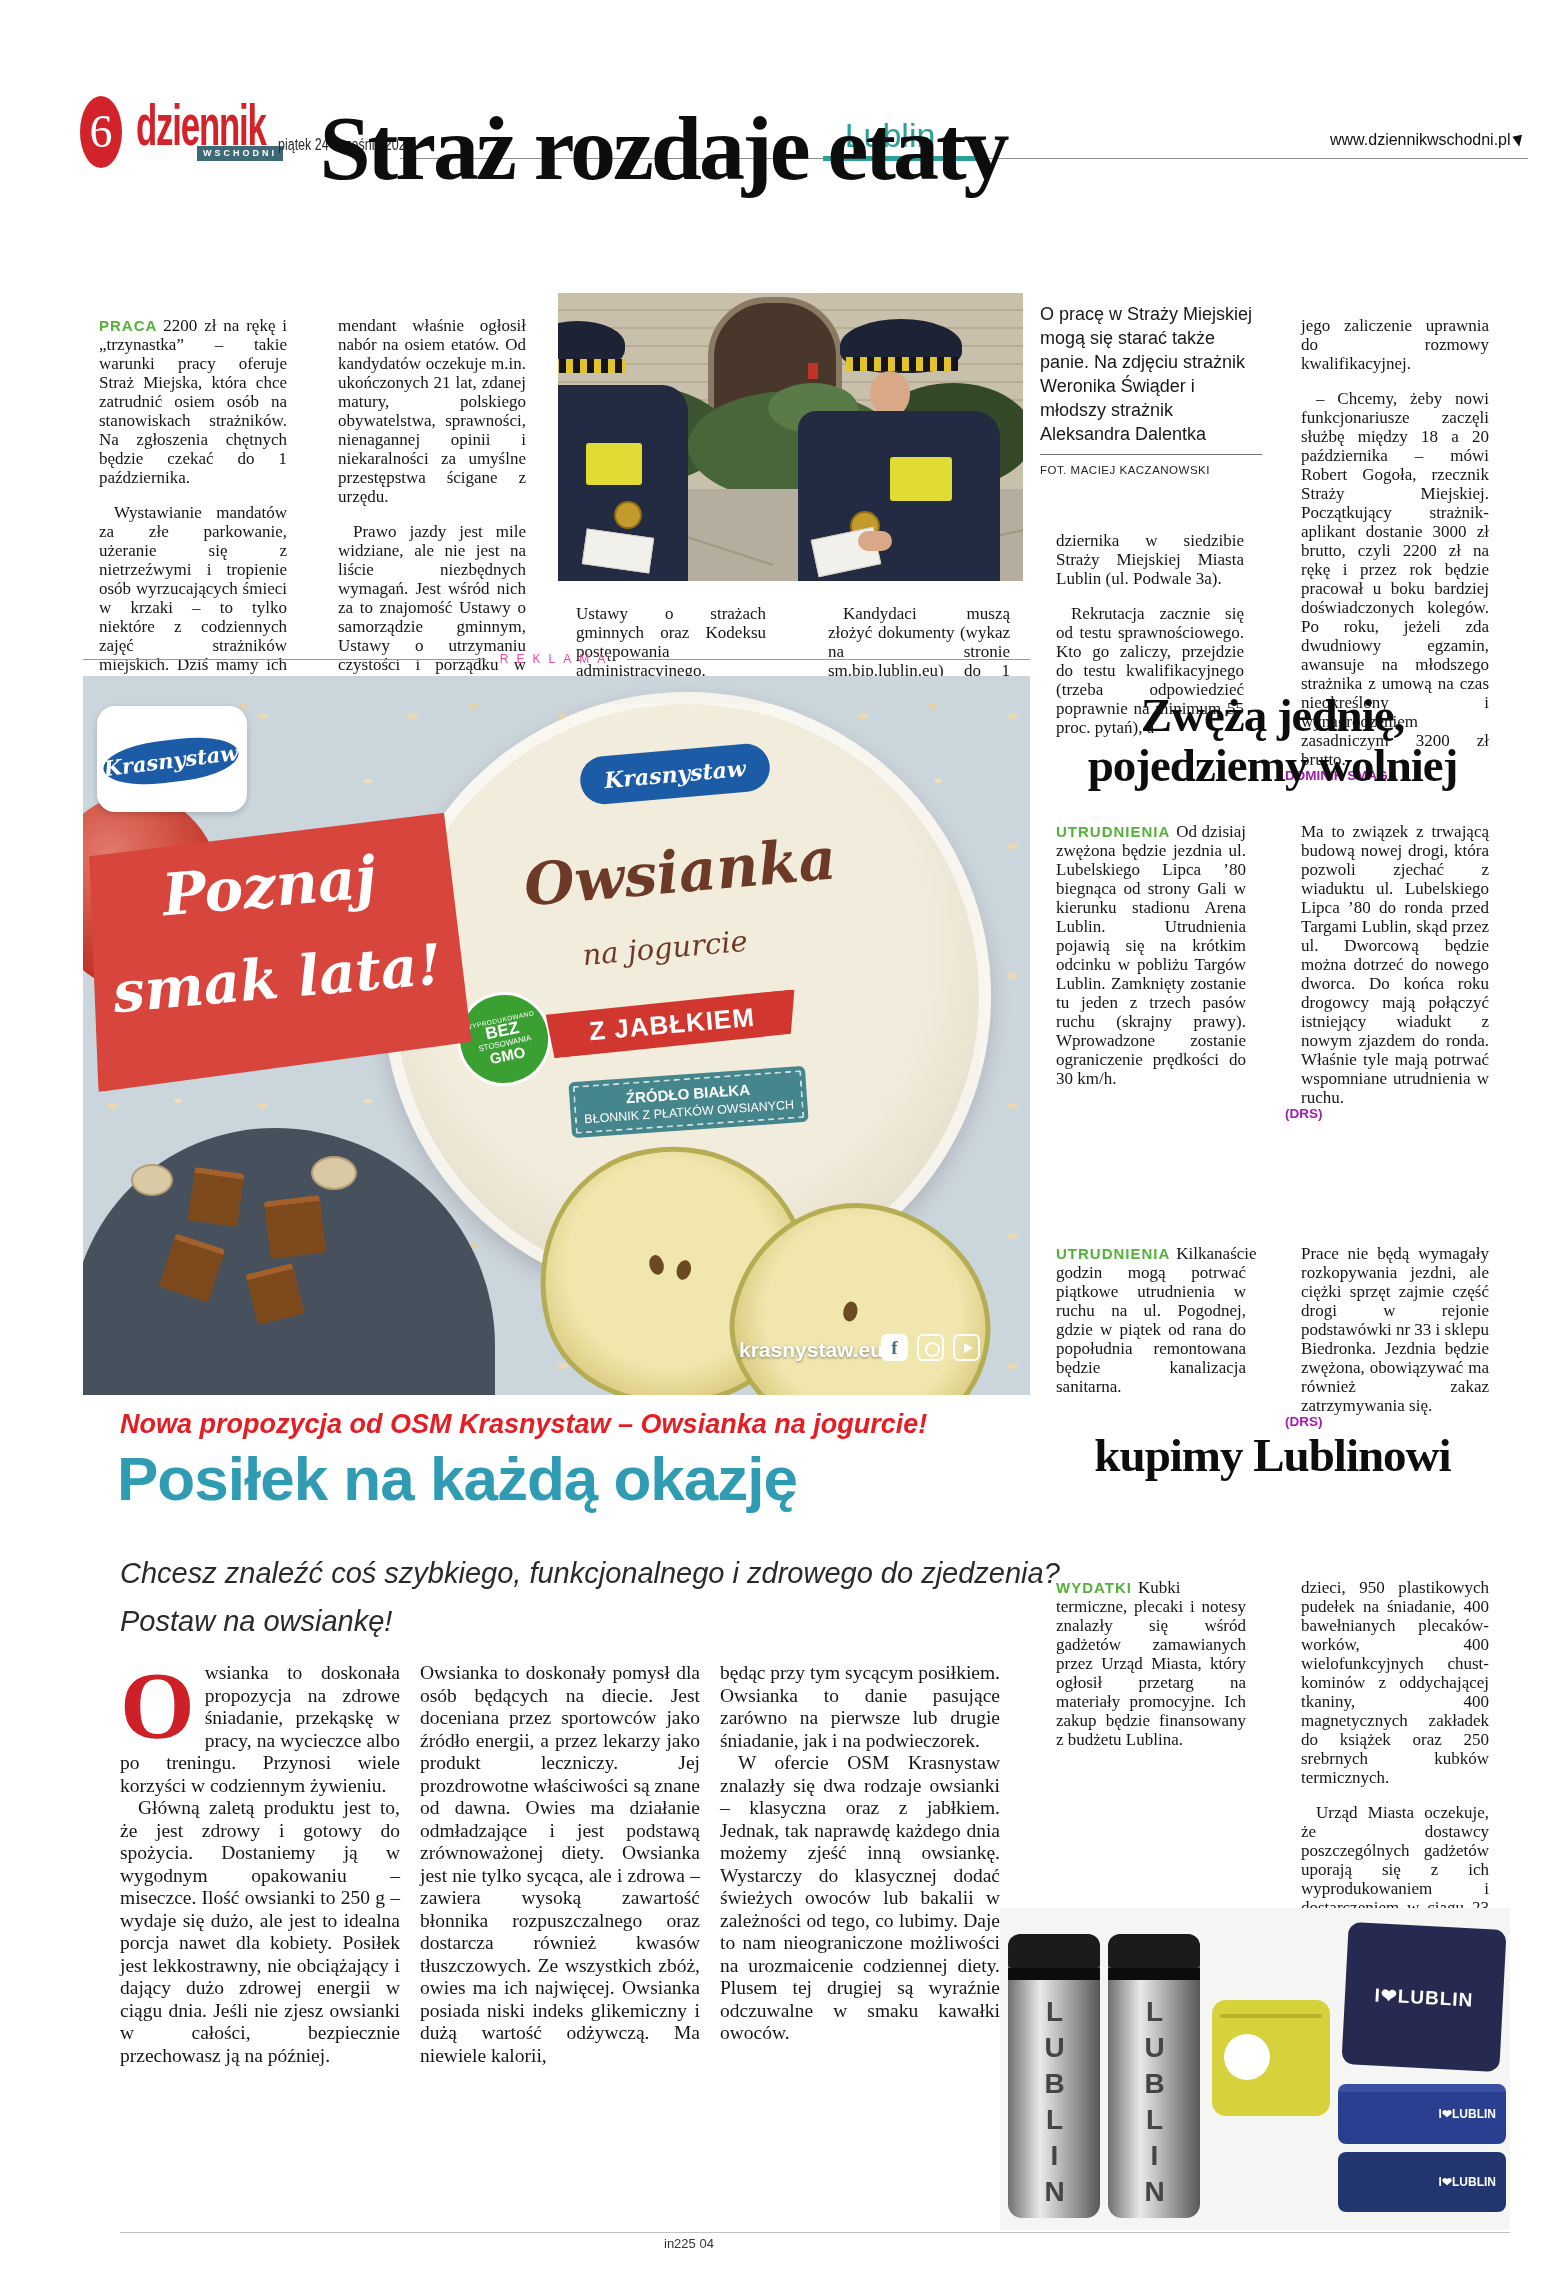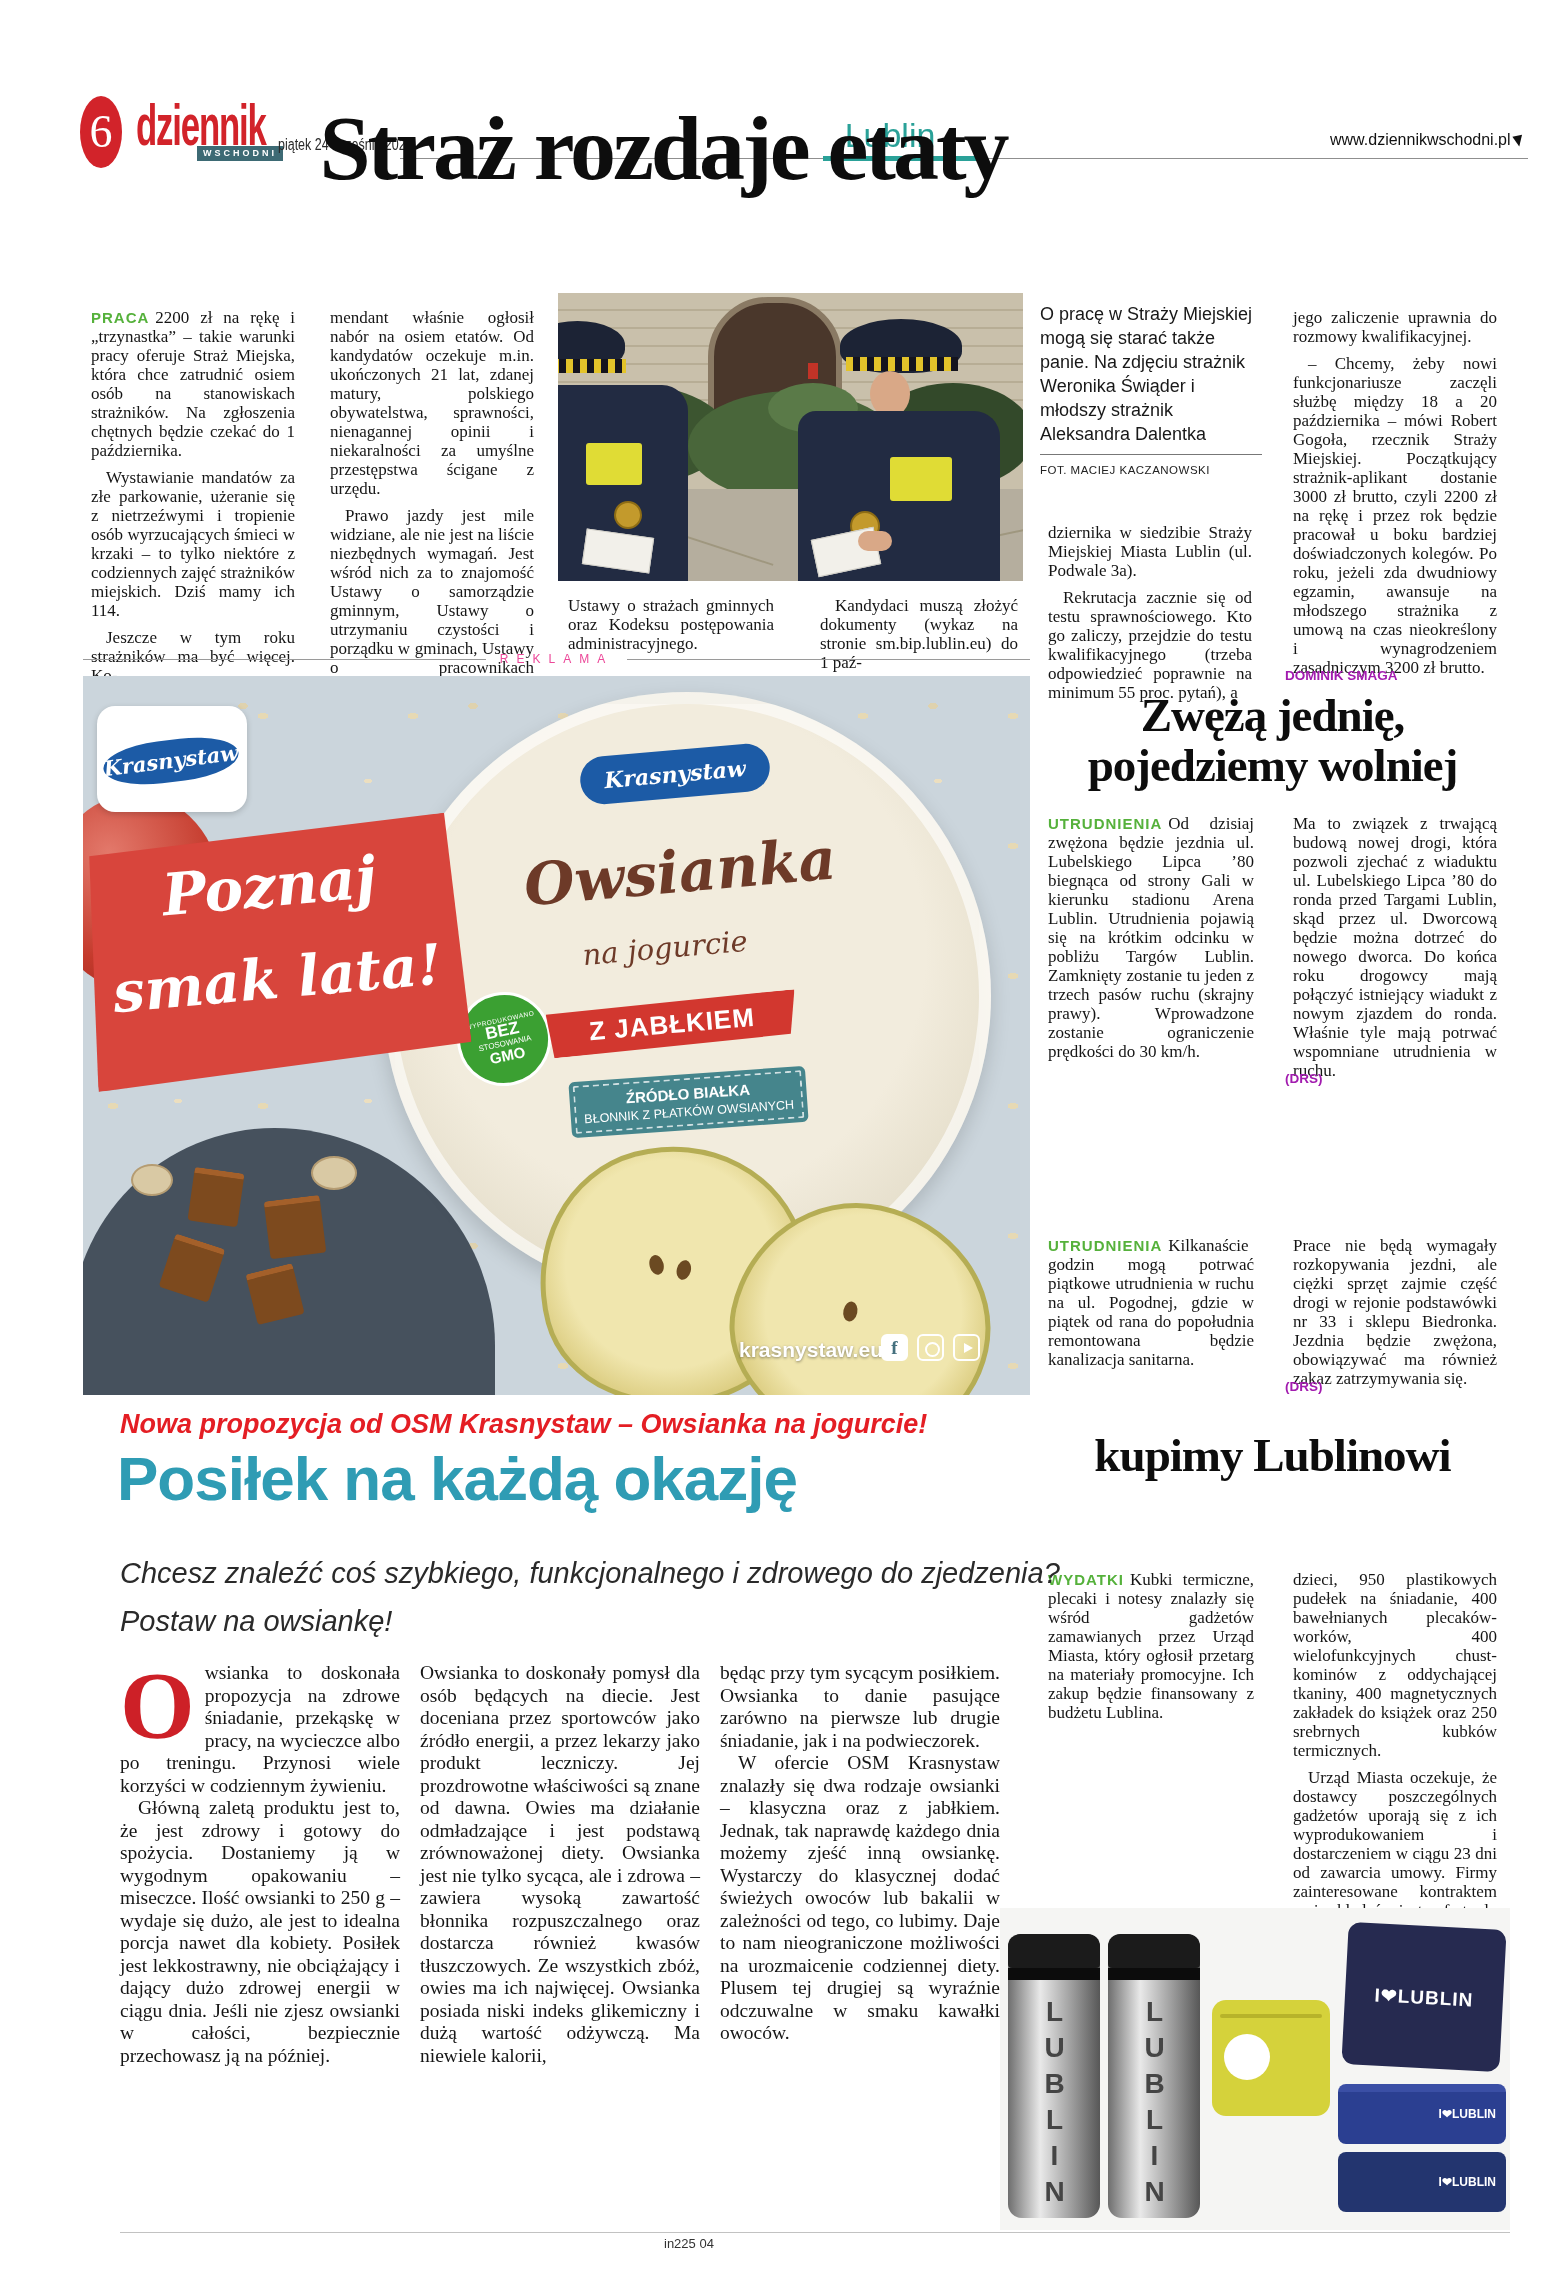--- a/index.html
+++ b/index.html
@@ -23,21 +23,21 @@
   #hdr-url{left:1330px;top:130px;font:16px/20px "Liberation Sans",sans-serif;color:#111;white-space:nowrap;}
   .cursor-ic{display:inline-block;width:0;height:0;border-left:9px solid #111;border-top:4px solid transparent;
     border-bottom:8px solid transparent;transform:rotate(-35deg);margin-left:4px;}
 
   
   #main-title{left:78px;top:100px;width:1170px;text-align:center;
     font:bold 92px/96px "Liberation Serif",serif;letter-spacing:-3px;color:#0d0d0d;}
 
   
   .news{font-size:17px;line-height:19px;text-align:justify;}
-  .news p{margin:8px;}
+  .news p{margin:16px;}
   .news p.ind{text-indent:15px;}
   .kick{font-family:"Liberation Sans",sans-serif;font-weight:bold;color:#55b13b;
     font-size:15px;letter-spacing:1px;margin-right:6px;}
   .sigrow{text-align:left;font:bold 13.5px/19px "Liberation Sans",sans-serif;margin-top:-19px;color:#a21caf;}
 
   #a1c1{left:83px;top:300px;width:220px;}
   #a1c2{left:322px;top:300px;width:220px;}
   #a1capA{left:560px;top:588px;width:222px;}
   #a1capB{left:812px;top:588px;width:214px;}
   #a1c4{left:1040px;top:515px;width:220px;}

